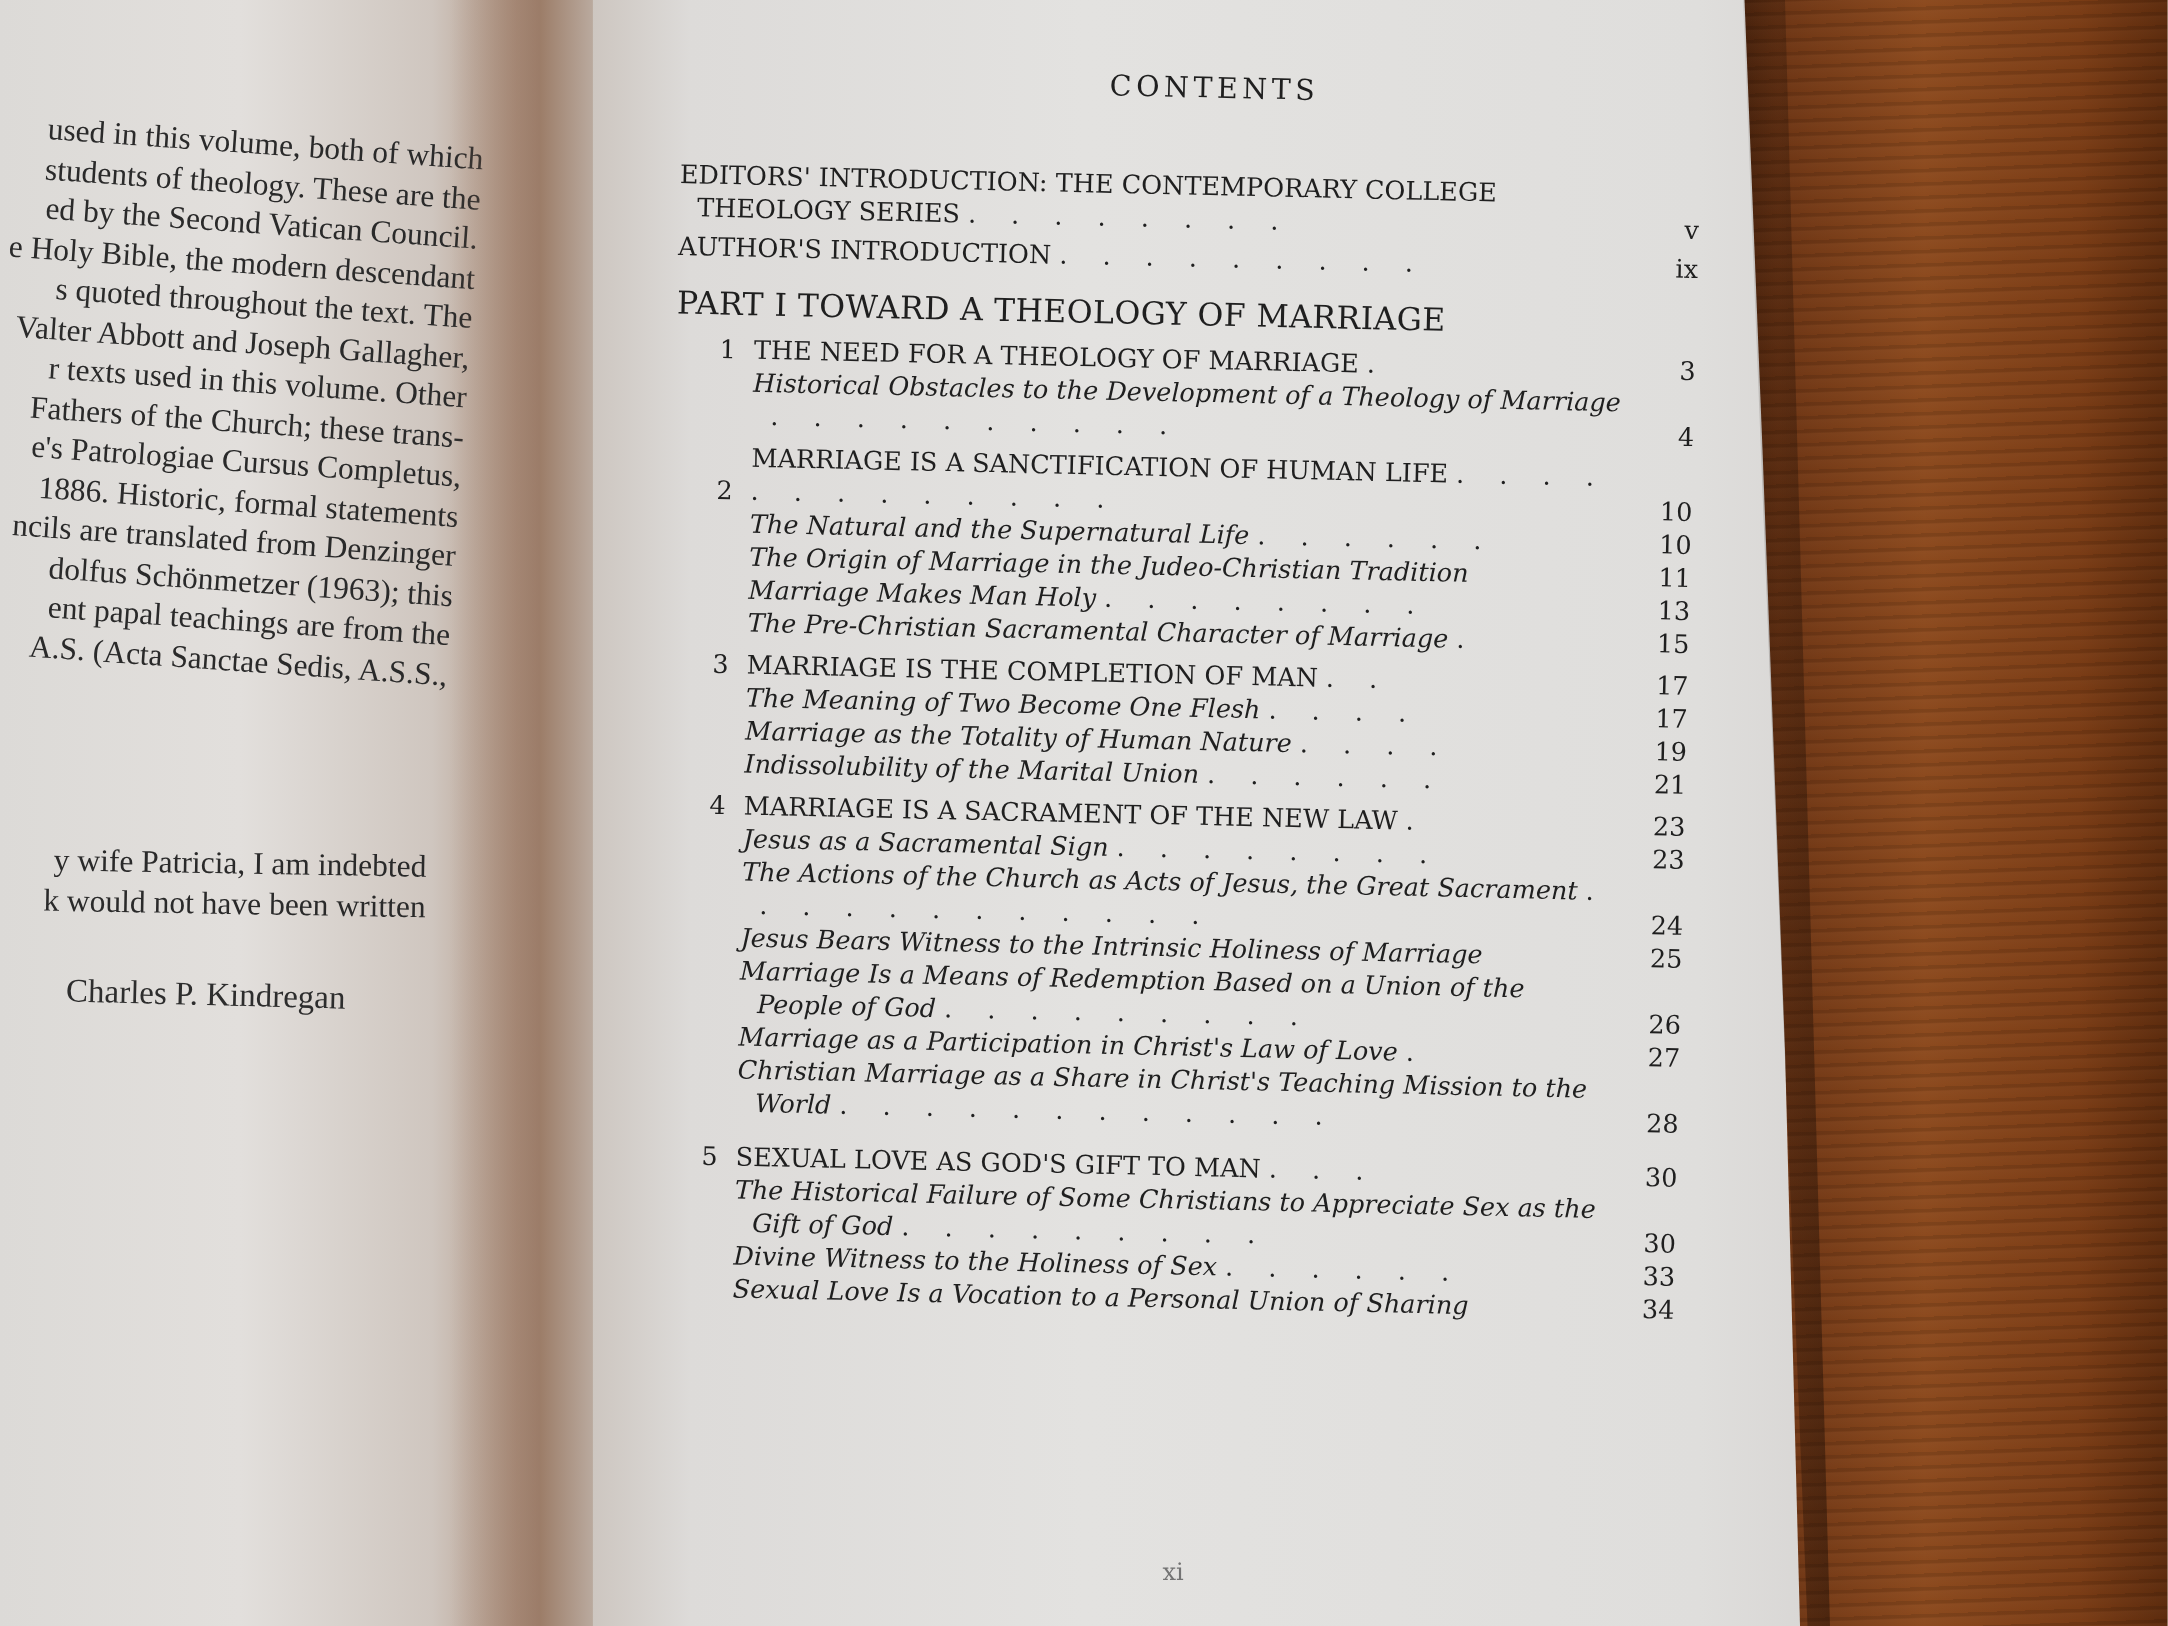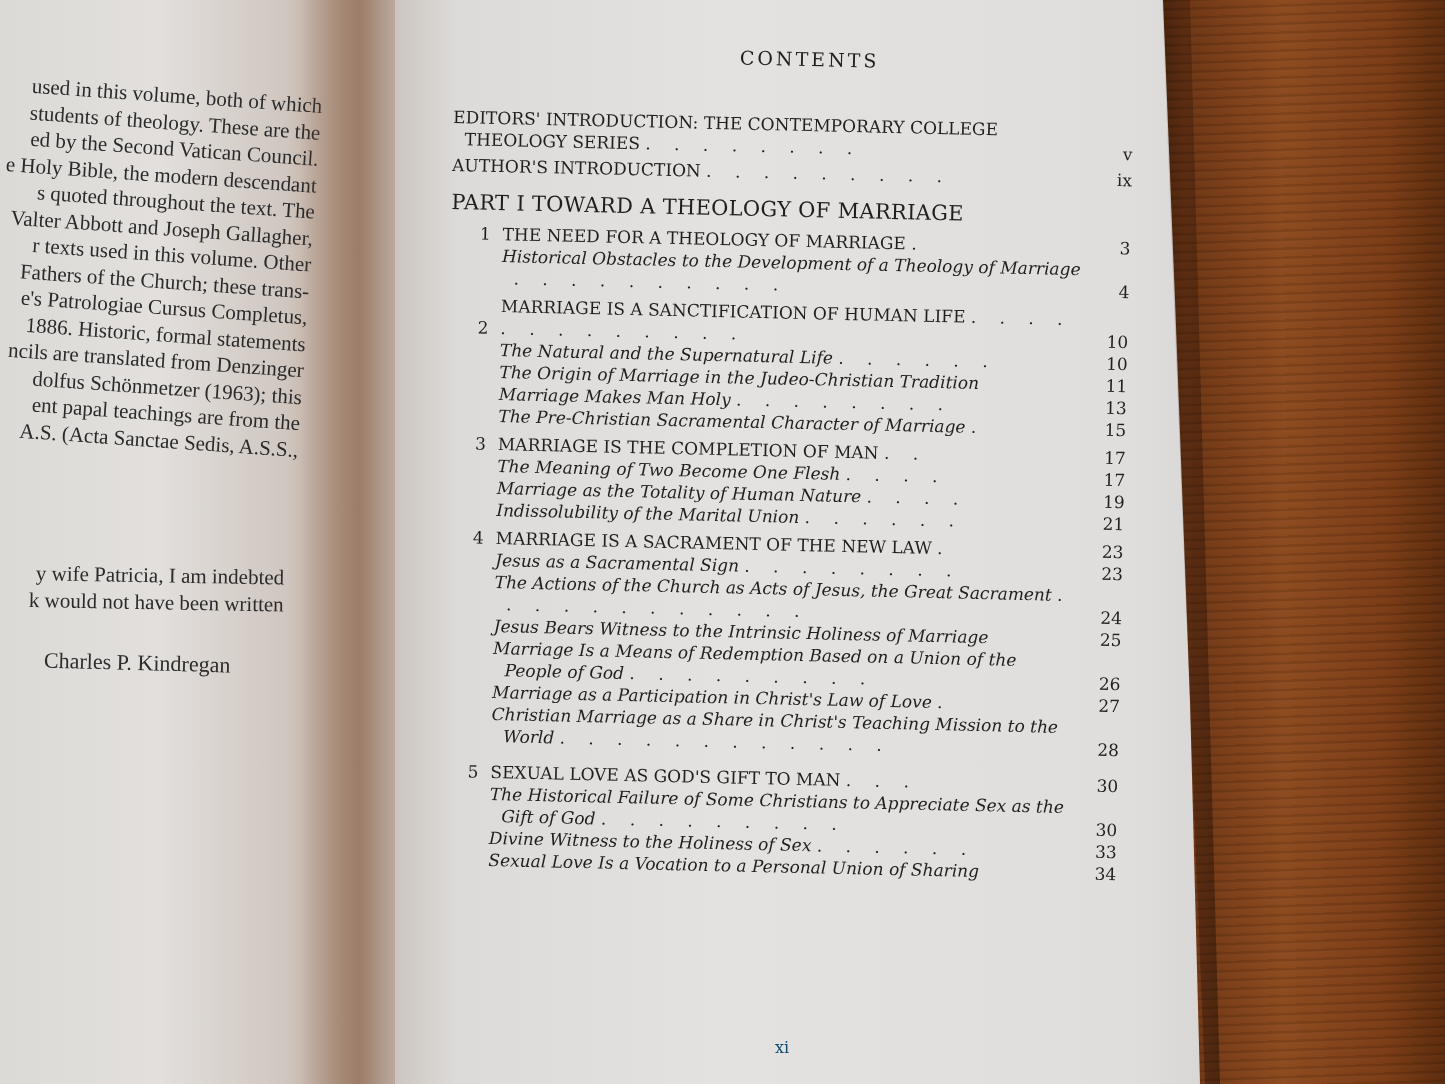--- a/index.html
+++ b/index.html
@@ -74,21 +74,21 @@
   .part { font-size:21px; margin:14px 0 8px 0; letter-spacing:0.3px; }
   .chapter { display:flex; align-items:flex-end; font-size:17px; line-height:22px; margin-top:6px; }
   .chapter .num { width:40px; text-align:right; padding-right:12px; }
   .chapter .txt { flex:1; }
   .chapter .pg { width:48px; text-align:right; }
   .section { display:flex; align-items:flex-end; font-size:17px; line-height:22px; font-style:italic; }
   .section .txt { flex:1; padding-left:64px; text-indent:-12px; }
   .section .pg { width:48px; text-align:right; font-style:normal; }
   .dots { letter-spacing:9px; font-style:normal; }
   .folio {
-    position:absolute; left:775px; top:1038px; font-size:16px; color:#0c4a6e; font-family:"DejaVu Serif", serif;
+    position:absolute; left:775px; top:1038px; font-size:16px; color:#737373; font-family:"DejaVu Serif", serif;
   }
 </style>
 </head>
 <body>
 
 <div class="wood"></div>
 
 <div class="left-page">
   <div class="left-text">
     <span class="ln">used in this volume, both of which</span>

